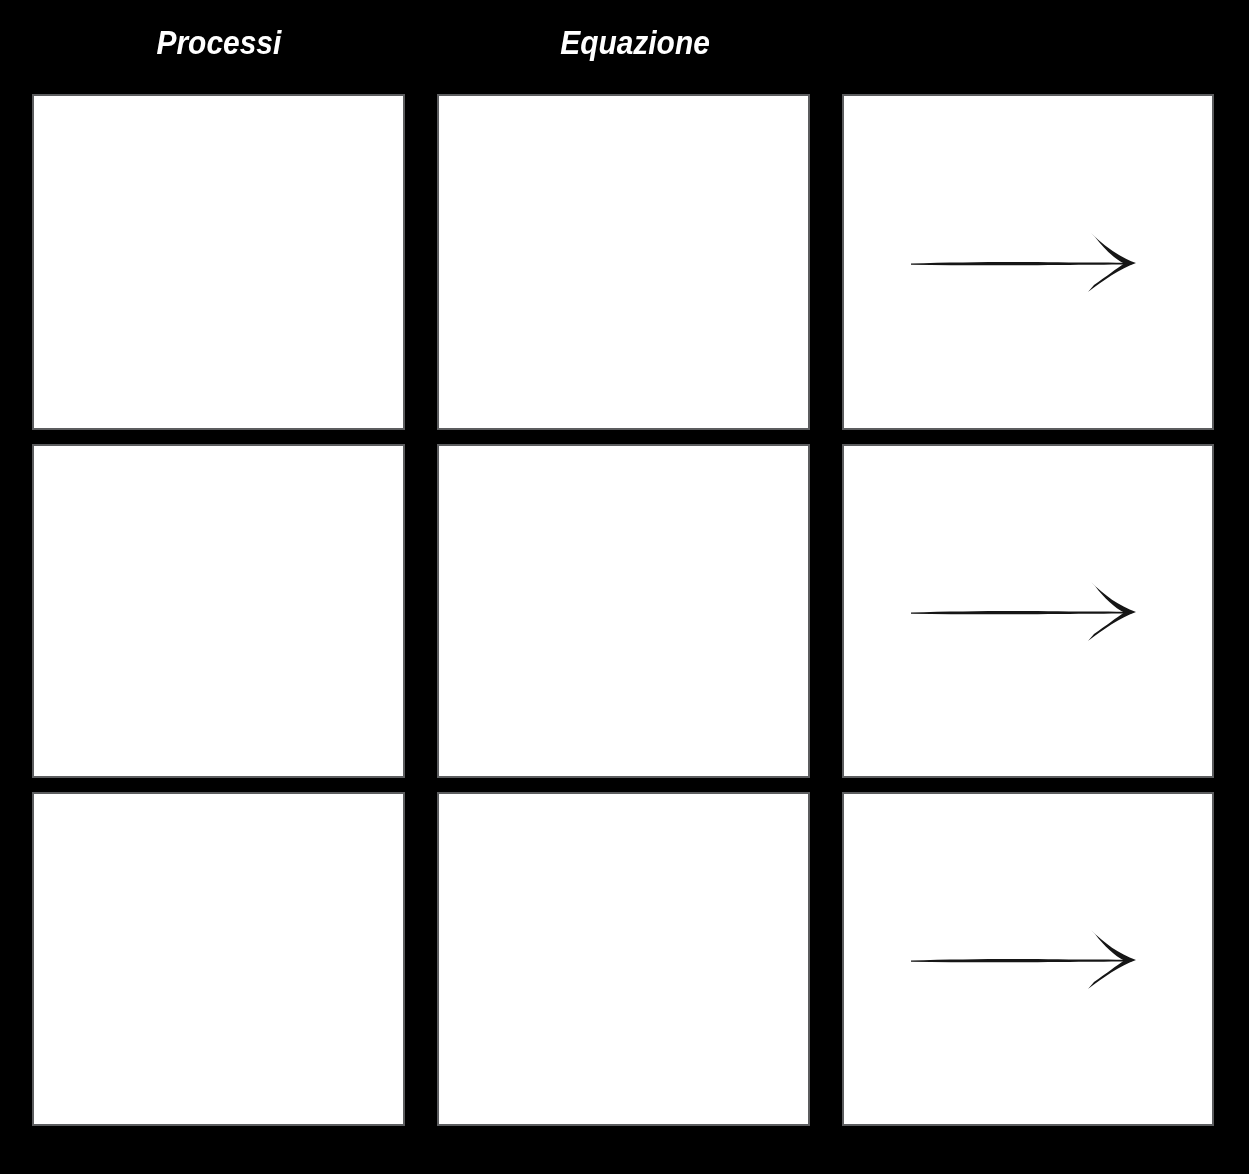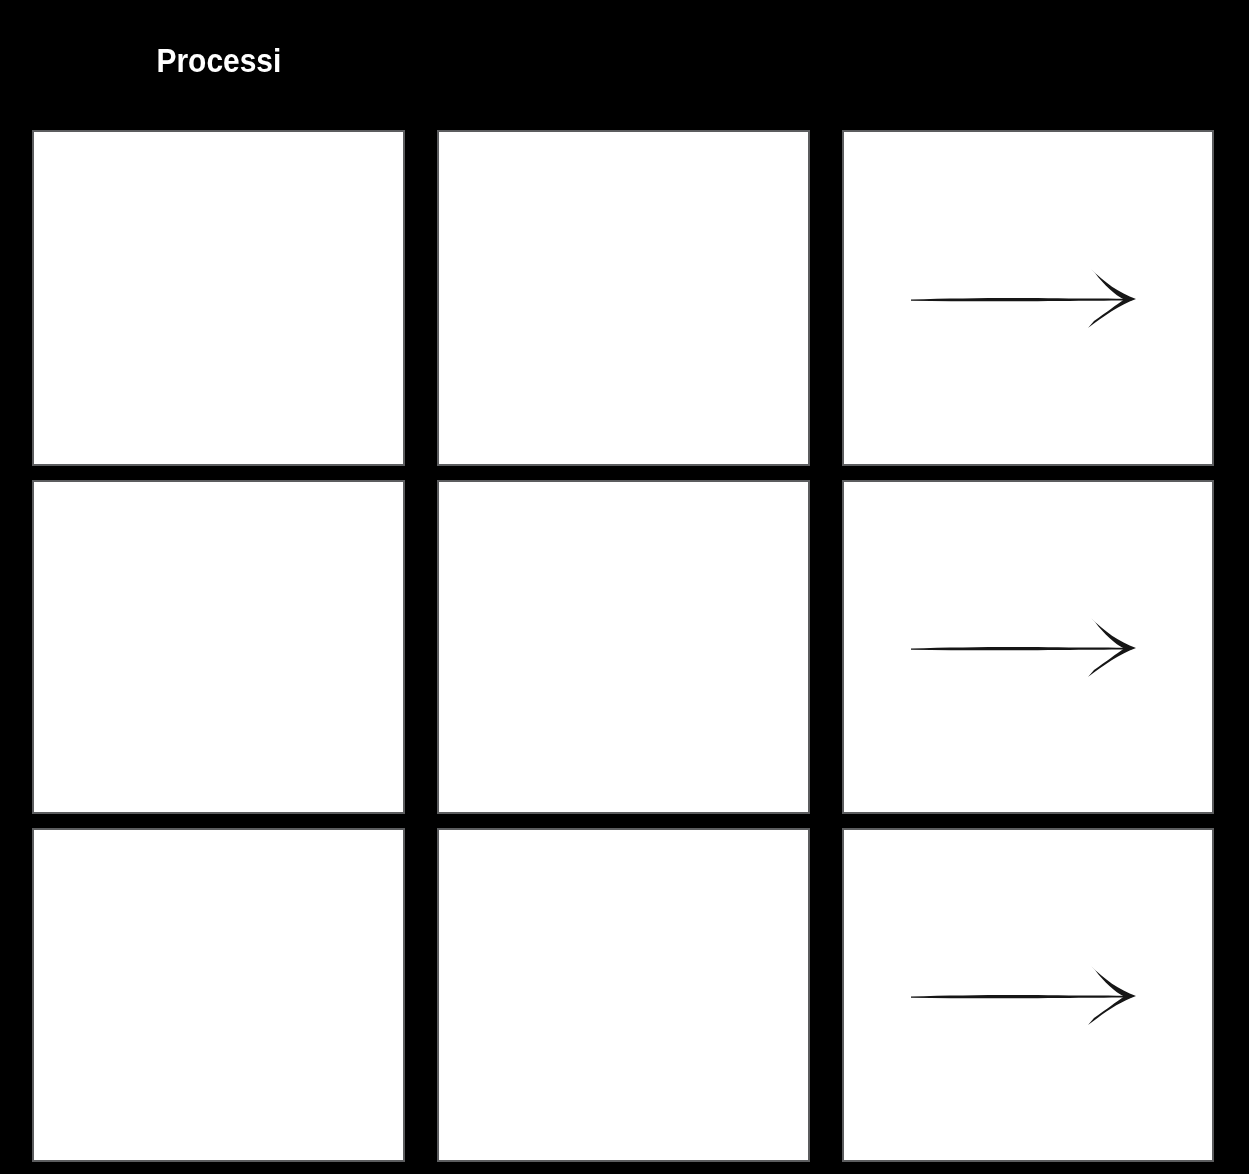--- a/index.html
+++ b/index.html
@@ -17,22 +17,23 @@
     position: relative;
     width: 1249px;
     height: 1174px;
     background: #000000;
   }
   .header-row {
     display: grid;
     grid-template-columns: 373px 373px 372px;
     column-gap: 44px;
     margin-left: 32px;
-    height: 130px;
+    height: 94px;
     align-items: center;
+    font-style: italic;
   }
   .header-cell {
     text-align: center;
     padding-bottom: 10px;
   }
   .header-label {
     display: inline-block;
     color: #ffffff;
     font-size: 34px;
     font-weight: bold;
@@ -65,20 +66,23 @@
 </style>
 </head>
 <body>
 
 <div class="board">
 
   <div class="header-row">
     <div class="header-cell">
       <span class="header-label">Processi</span>
     </div>
+    <div class="header-cell">
+      <span class="header-label">Equazione</span>
+    </div>
   </div>
 
   <div class="grid">
 
     <div class="cell"></div>
     <div class="cell"></div>
     <div class="cell">
       <svg class="arrow-svg" viewBox="0 0 240 64" xmlns="http://www.w3.org/2000/svg" aria-hidden="true">
         <path fill="#161616" d="M3,33.4 C55,31.9 110,31.5 150,32.3 C180,32.8 205,32.5 224,32.9 L224,34.3 C205,34.7 180,35.0 150,34.9 C110,35.4 60,35.7 3,34.7 Z"></path>
         <path fill="#161616" d="M183,3 C196,16 211,27 228,33 C211,39 196,50 180,62 L186,55 C199,46 208,39 216,33.5 C207,29 196,19 187,7 Z"></path>

